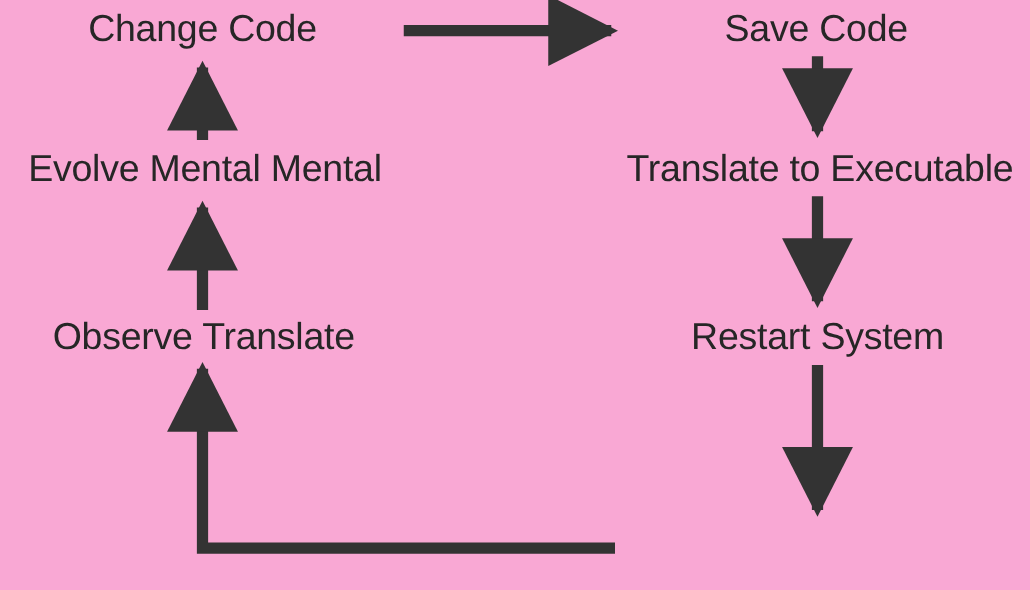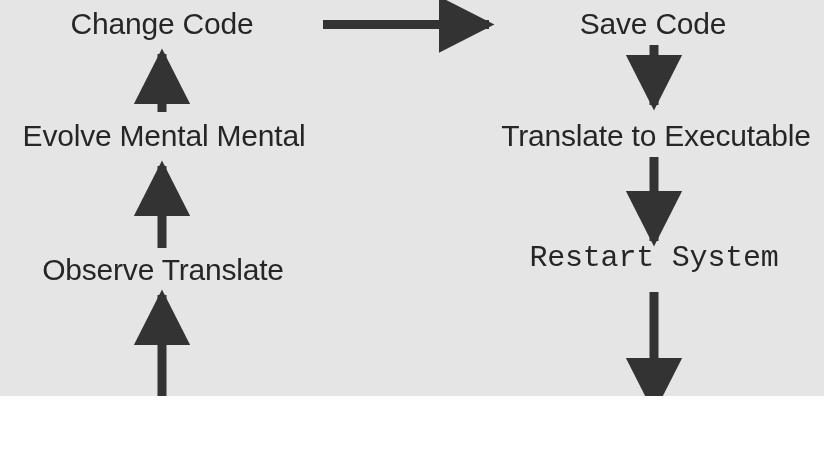--- a/index.html
+++ b/index.html
@@ -7,22 +7,22 @@
     margin: 0;
     padding: 0;
     background: #ffffff;
   }
   body {
     font-family: "Liberation Sans", sans-serif;
   }
   #diagram-root {
     position: relative;
     width: 824px;
-    height: 396px;
-    background: #e5e5e5;
+    height: 472px;
+    background: #f9a8d4;
     overflow: hidden;
   }
   #flow-svg {
     position: absolute;
     left: 0;
     top: 0;
     width: 824px;
     height: 472px;
   }
   .node-label {
@@ -73,16 +73,16 @@
   <div class="node-label" style="left:162px; top:24px;">Change Code</div>
 
   <div class="node-label" style="left:164px; top:136px;">Evolve Mental Mental</div>
 
   <div class="node-label" style="left:163px; top:270px;">Observe Translate</div>
 
   <div class="node-label" style="left:653px; top:24px;text-align:center;">Save Code</div>
 
   <div class="node-label" style="left:656px; top:136px;">Translate to Executable</div>
 
-  <div class="node-label" style="left:654px; top:258px;font-family:Liberation Mono, monospace;">Restart System</div>
+  <div class="node-label" style="left:654px; top:270px;">Restart System</div>
 
 
 </div>
 
 </body></html>

